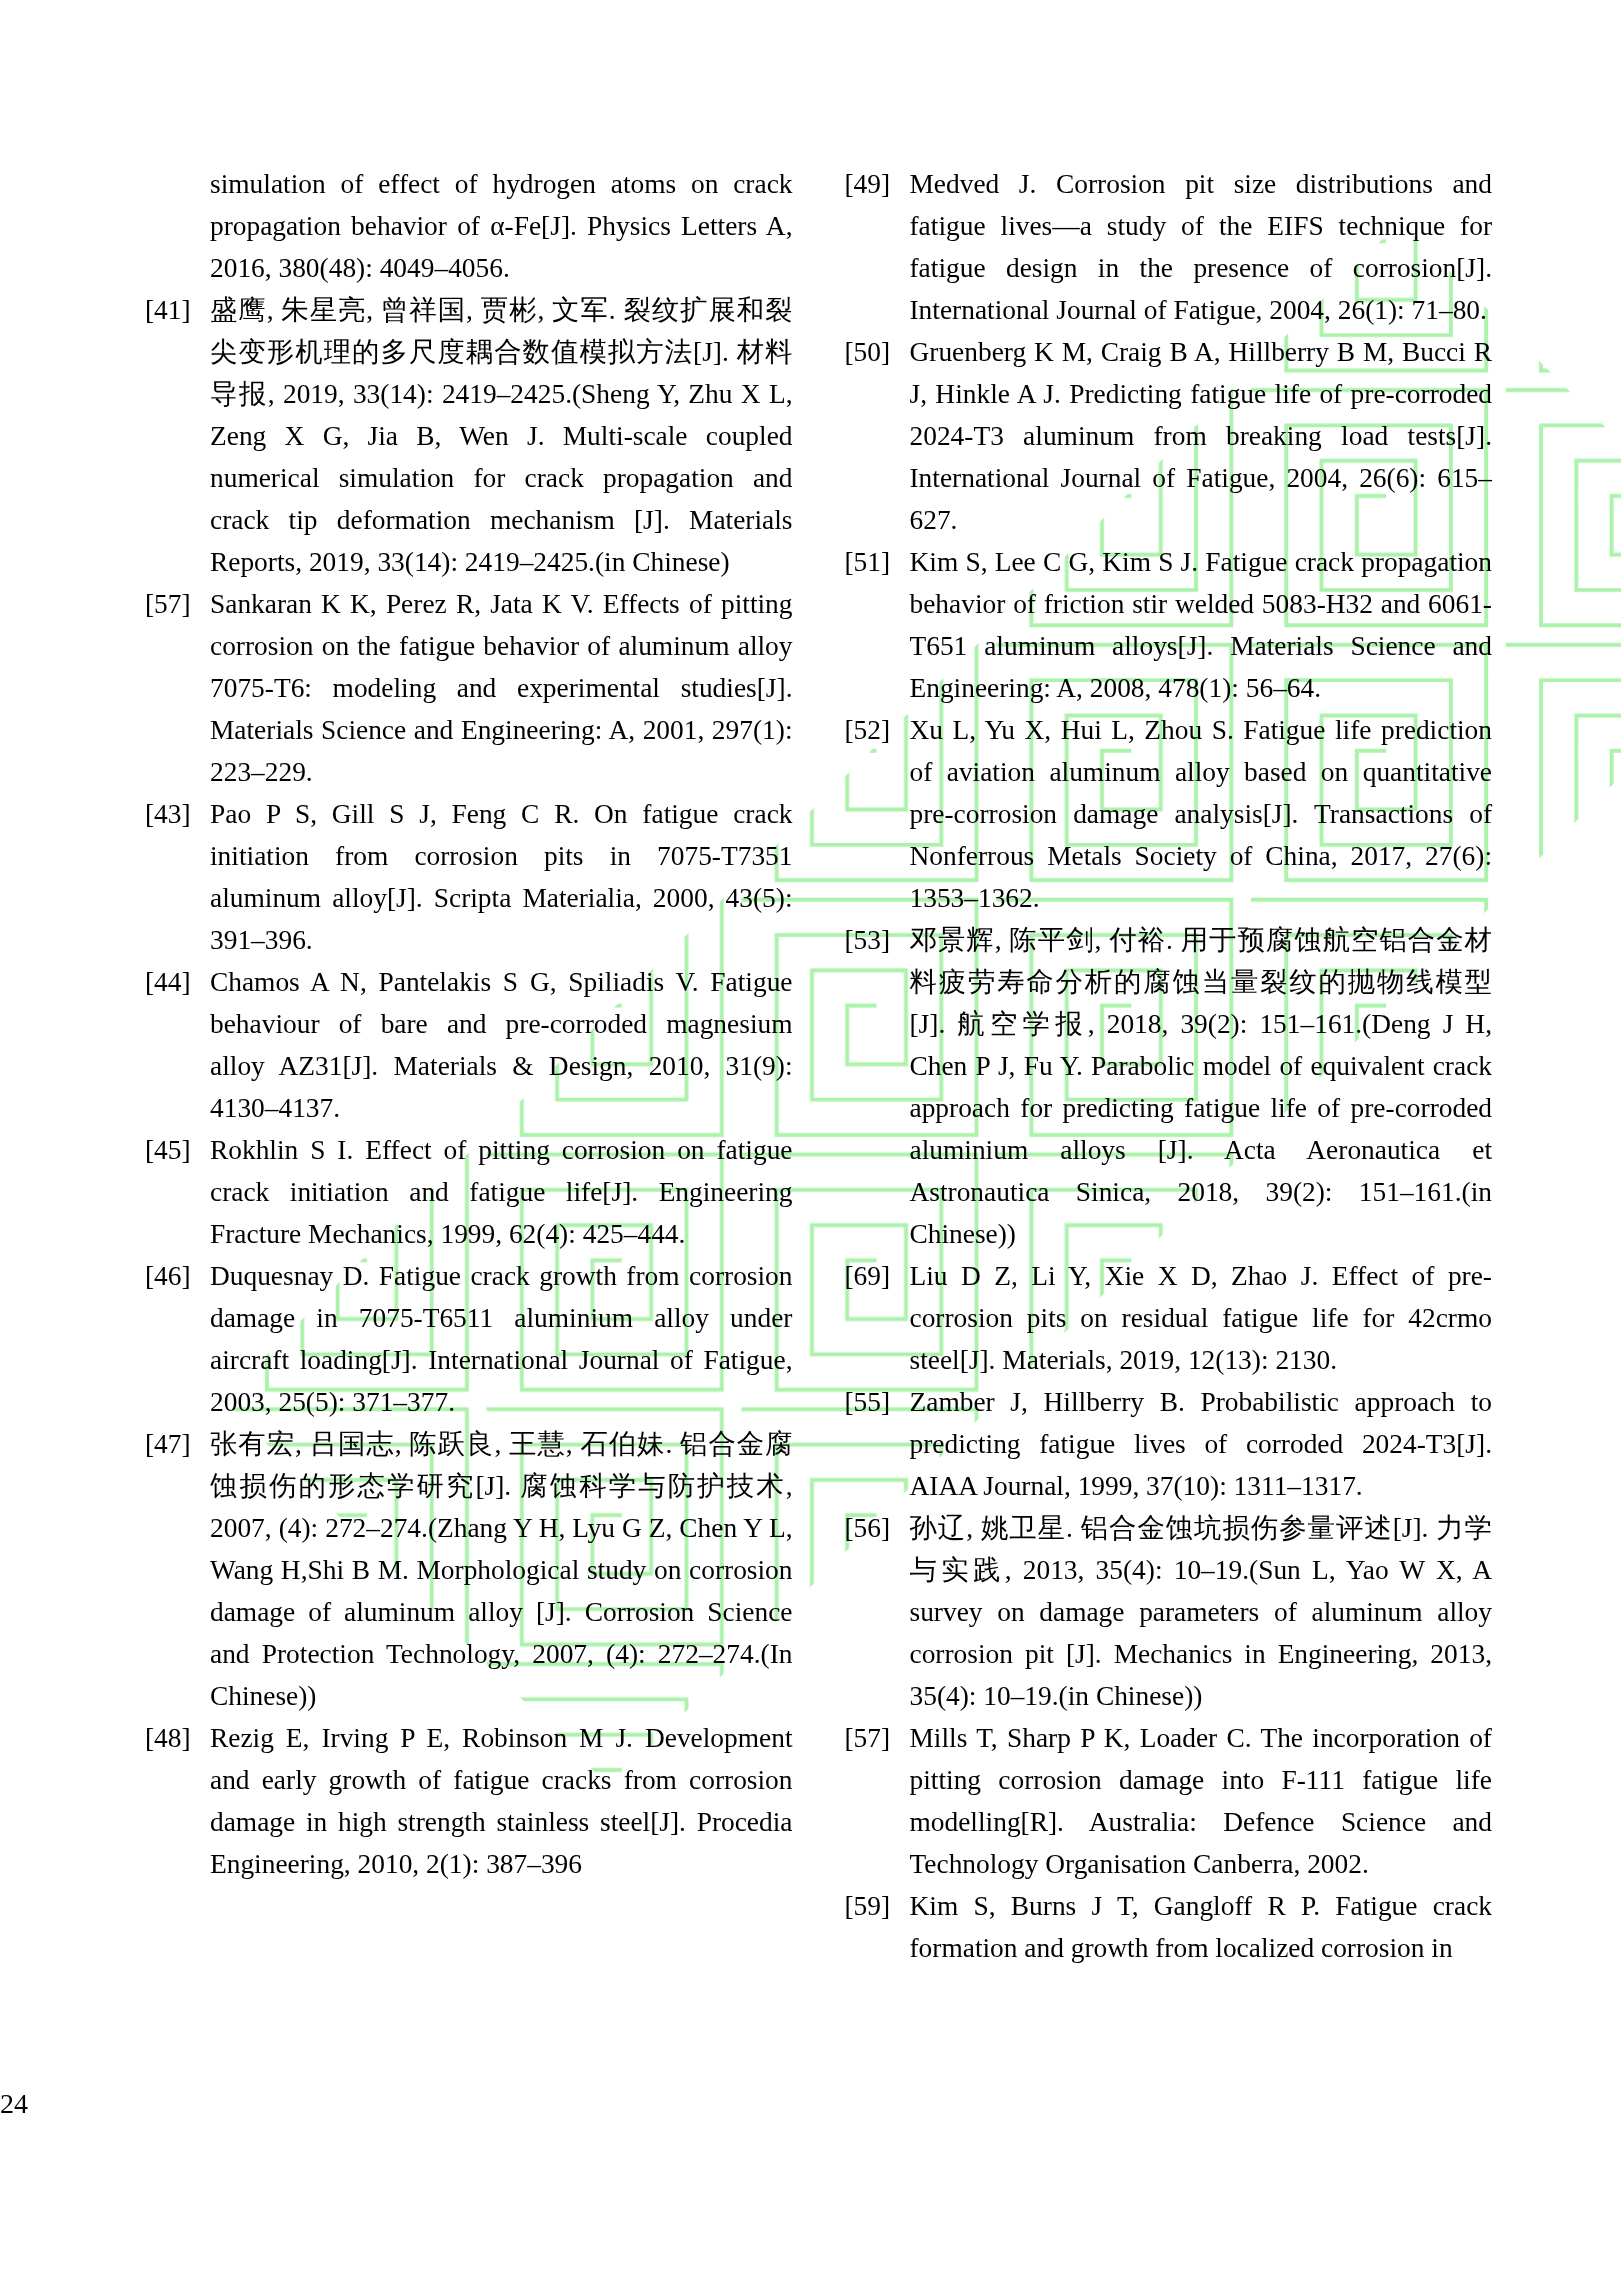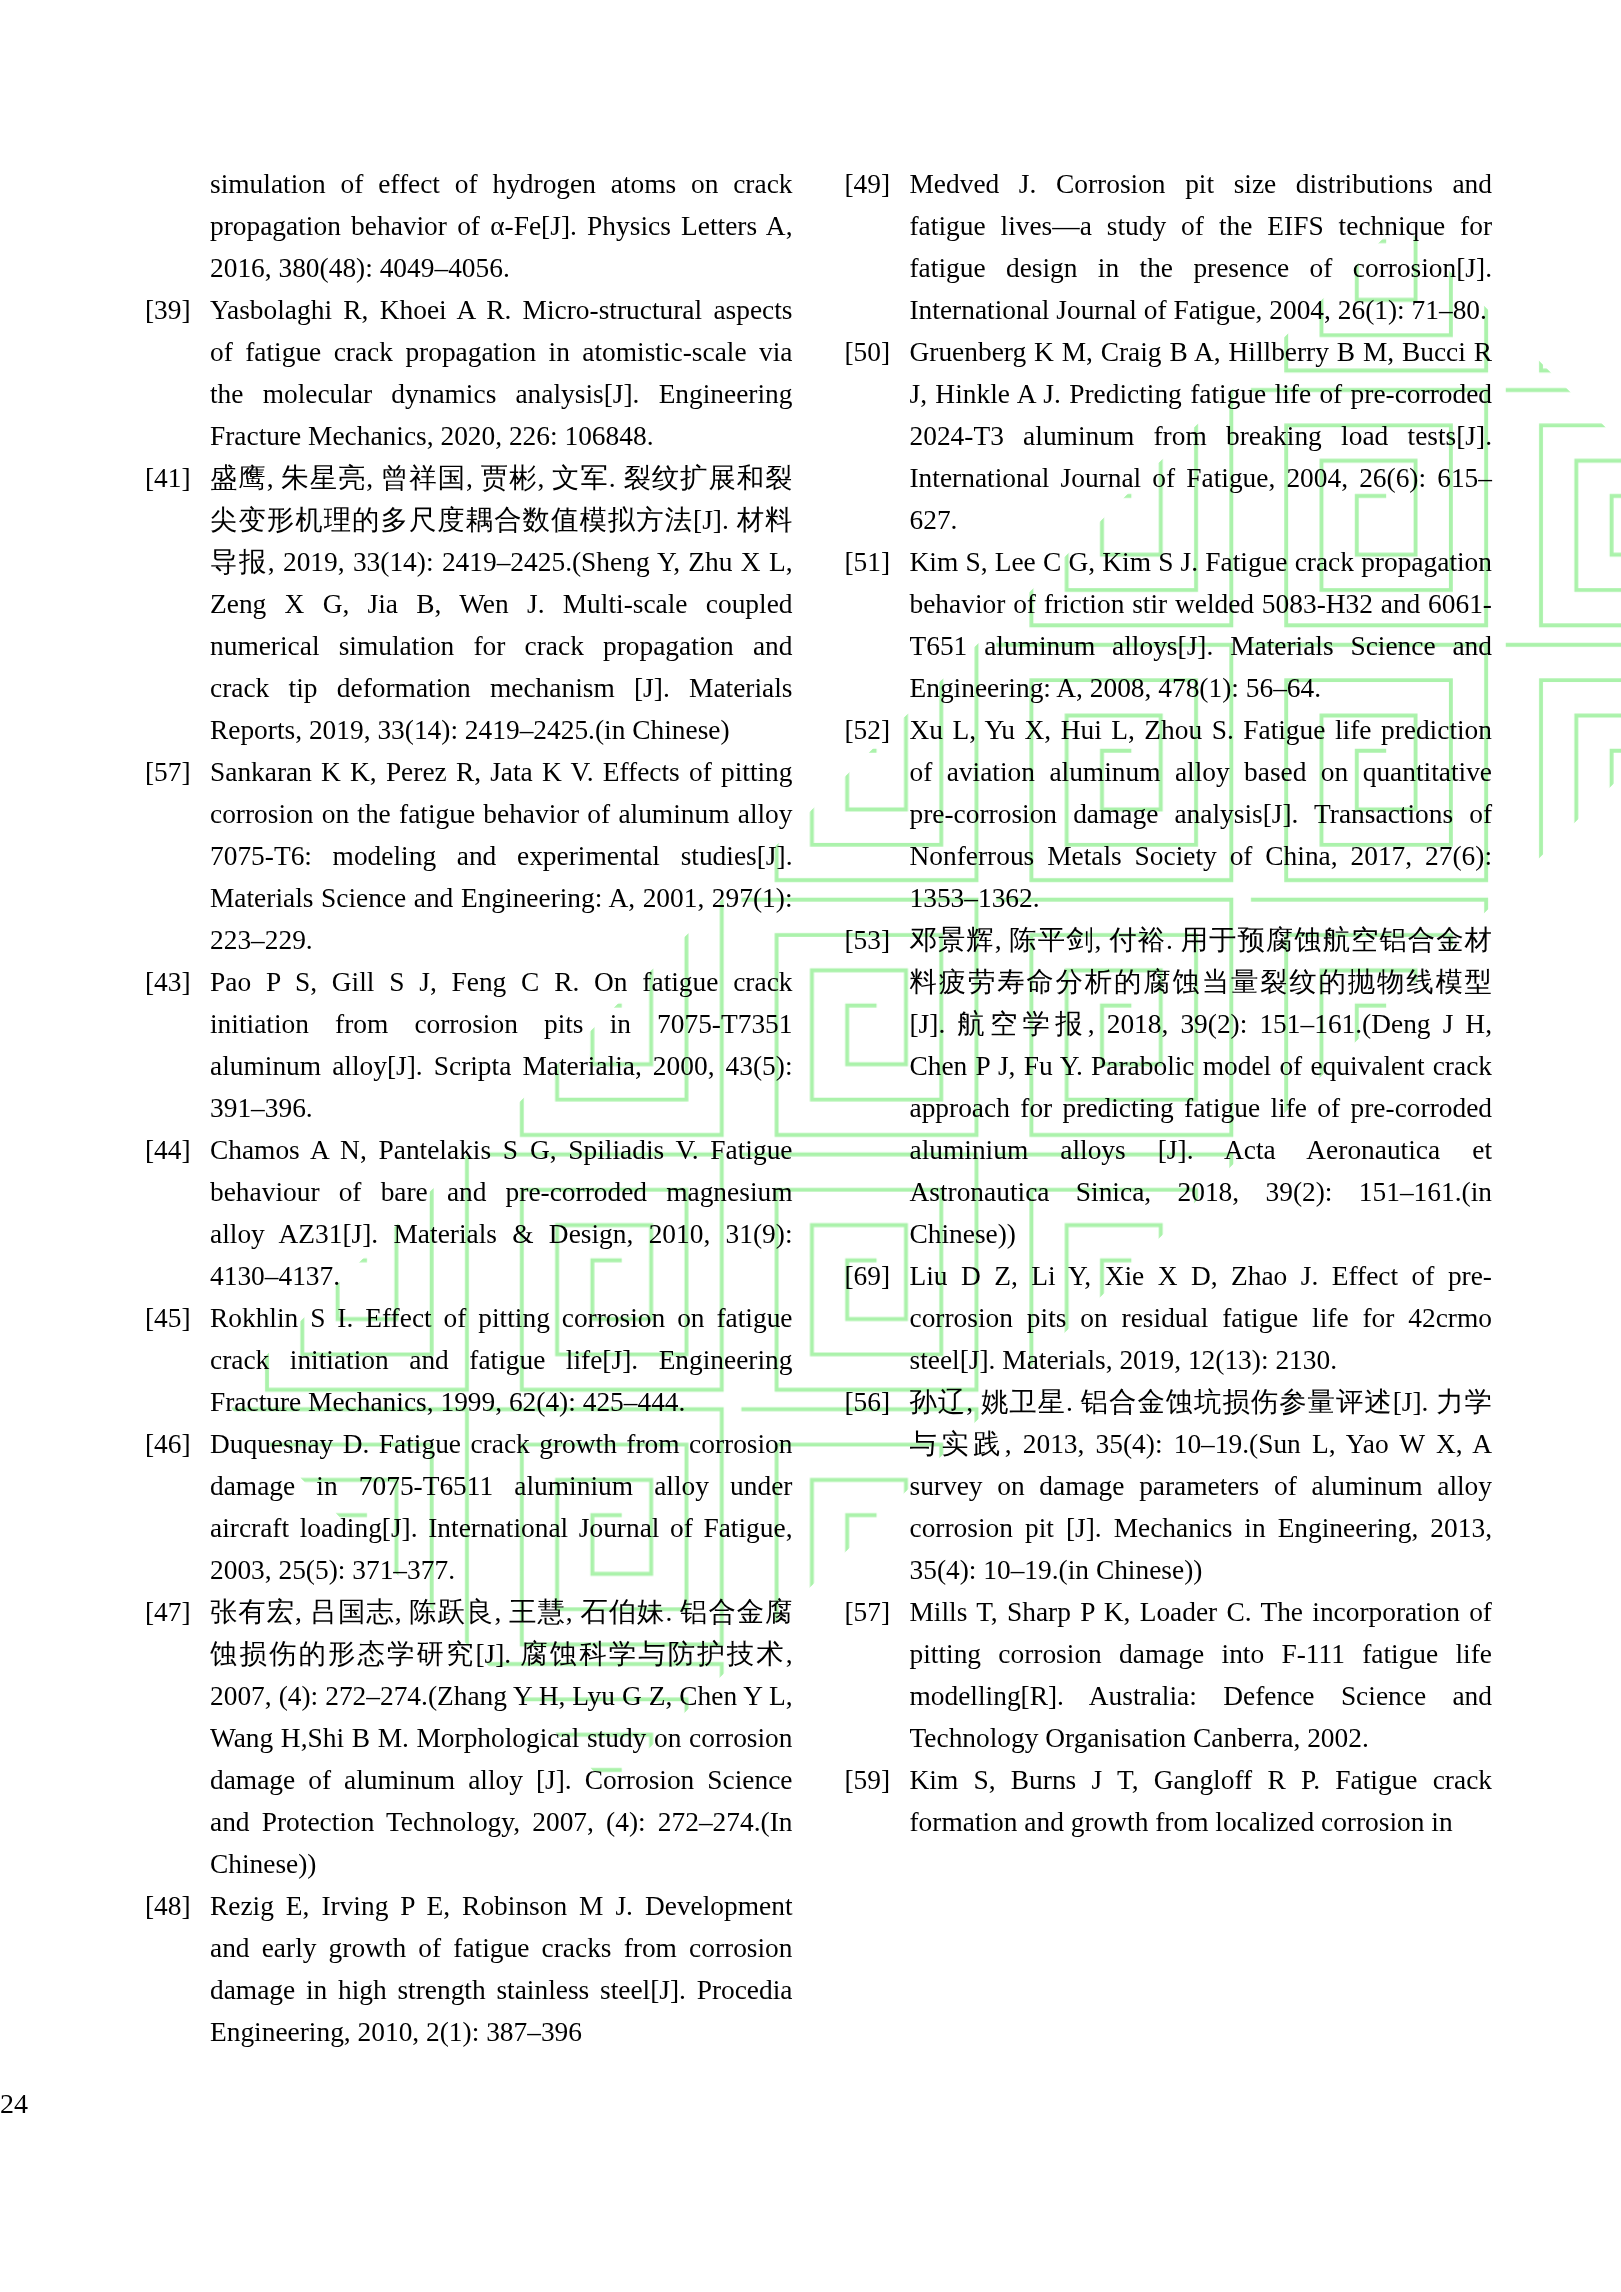--- a/index.html
+++ b/index.html
@@ -61,37 +61,37 @@
       <pattern id="wm-meander" width="260" height="260" patternUnits="userSpaceOnUse" patternTransform="rotate(45)">
         <path d="M 10 10 H 250 V 250 H 46 V 46 H 214 V 214 H 82 V 82 H 178 V 178 H 118 V 118 H 148" fill="none" stroke-width="4" stroke="#90ee90"></path>
       </pattern>
     </defs>
     <rect width="1700" height="560" fill="url(#wm-meander)"></rect>
   </svg>
 
   <div class="columns">
     <div class="col">
       <div class="ref"><span class="num"></span><span class="txt">simulation of effect of hydrogen atoms on crack propagation behavior of α-Fe[J]. Physics Letters A, 2016, 380(48): 4049–4056.</span></div>
-      <div class="ref"><span class="num">[39]</span><span class="txt">Yasbolaghi R, Khoei A R. Micro-structural aspects of fatigue crack propagation in atomistic-scale via the molecular dynamics analysis[J]. Engineering Fracture Mechanics, 2020, 226: 106848.</span></div>
       <div class="ref"><span class="num">[41]</span><span class="txt">盛鹰, 朱星亮, 曾祥国, 贾彬, 文军. 裂纹扩展和裂尖变形机理的多尺度耦合数值模拟方法[J]. 材料导报, 2019, 33(14): 2419–2425.(Sheng Y, Zhu X L, Zeng X G, Jia B, Wen J. Multi-scale coupled numerical simulation for crack propagation and crack tip deformation mechanism [J]. Materials Reports, 2019, 33(14): 2419–2425.(in Chinese)</span></div>
       <div class="ref"><span class="num">[57]</span><span class="txt">Sankaran K K, Perez R, Jata K V. Effects of pitting corrosion on the fatigue behavior of aluminum alloy 7075-T6: modeling and experimental studies[J]. Materials Science and Engineering: A, 2001, 297(1): 223–229.</span></div>
       <div class="ref"><span class="num">[43]</span><span class="txt">Pao P S, Gill S J, Feng C R. On fatigue crack initiation from corrosion pits in 7075-T7351 aluminum alloy[J]. Scripta Materialia, 2000, 43(5): 391–396.</span></div>
       <div class="ref"><span class="num">[44]</span><span class="txt">Chamos A N, Pantelakis S G, Spiliadis V. Fatigue behaviour of bare and pre-corroded magnesium alloy AZ31[J]. Materials &amp; Design, 2010, 31(9): 4130–4137.</span></div>
       <div class="ref"><span class="num">[45]</span><span class="txt">Rokhlin S I. Effect of pitting corrosion on fatigue crack initiation and fatigue life[J]. Engineering Fracture Mechanics, 1999, 62(4): 425–444.</span></div>
       <div class="ref"><span class="num">[46]</span><span class="txt">Duquesnay D. Fatigue crack growth from corrosion damage in 7075-T6511 aluminium alloy under aircraft loading[J]. International Journal of Fatigue, 2003, 25(5): 371–377.</span></div>
       <div class="ref"><span class="num">[47]</span><span class="txt">张有宏, 吕国志, 陈跃良, 王慧, 石伯妹. 铝合金腐蚀损伤的形态学研究[J]. 腐蚀科学与防护技术, 2007, (4): 272–274.(Zhang Y H, Lyu G Z, Chen Y L, Wang H,Shi B M. Morphological study on corrosion damage of aluminum alloy [J]. Corrosion Science and Protection Technology, 2007, (4): 272–274.(In Chinese))</span></div>
       <div class="ref"><span class="num">[48]</span><span class="txt">Rezig E, Irving P E, Robinson M J. Development and early growth of fatigue cracks from corrosion damage in high strength stainless steel[J]. Procedia Engineering, 2010, 2(1): 387–396</span></div>
     </div>
     <div class="col">
       <div class="ref"><span class="num">[49]</span><span class="txt">Medved J. Corrosion pit size distributions and fatigue lives—a study of the EIFS technique for fatigue design in the presence of corrosion[J]. International Journal of Fatigue, 2004, 26(1): 71–80.</span></div>
       <div class="ref"><span class="num">[50]</span><span class="txt">Gruenberg K M, Craig B A, Hillberry B M, Bucci R J, Hinkle A J. Predicting fatigue life of pre-corroded 2024-T3 aluminum from breaking load tests[J]. International Journal of Fatigue, 2004, 26(6): 615–627.</span></div>
       <div class="ref"><span class="num">[51]</span><span class="txt">Kim S, Lee C G, Kim S J. Fatigue crack propagation behavior of friction stir welded 5083-H32 and 6061-T651 aluminum alloys[J]. Materials Science and Engineering: A, 2008, 478(1): 56–64.</span></div>
       <div class="ref"><span class="num">[52]</span><span class="txt">Xu L, Yu X, Hui L, Zhou S. Fatigue life prediction of aviation aluminum alloy based on quantitative pre-corrosion damage analysis[J]. Transactions of Nonferrous Metals Society of China, 2017, 27(6): 1353–1362.</span></div>
       <div class="ref"><span class="num">[53]</span><span class="txt">邓景辉, 陈平剑, 付裕. 用于预腐蚀航空铝合金材料疲劳寿命分析的腐蚀当量裂纹的抛物线模型[J]. 航空学报, 2018, 39(2): 151–161.(Deng J H, Chen P J, Fu Y. Parabolic model of equivalent crack approach for predicting fatigue life of pre-corroded aluminium alloys [J]. Acta Aeronautica et Astronautica Sinica, 2018, 39(2): 151–161.(in Chinese))</span></div>
       <div class="ref"><span class="num">[69]</span><span class="txt">Liu D Z, Li Y, Xie X D, Zhao J. Effect of pre-corrosion pits on residual fatigue life for 42crmo steel[J]. Materials, 2019, 12(13): 2130.</span></div>
+      <div class="ref"><span class="num">[55]</span><span class="txt">Zamber J, Hillberry B. Probabilistic approach to predicting fatigue lives of corroded 2024-T3[J]. AIAA Journal, 1999, 37(10): 1311–1317.</span></div>
       <div class="ref"><span class="num">[56]</span><span class="txt">孙辽, 姚卫星. 铝合金蚀坑损伤参量评述[J]. 力学与实践, 2013, 35(4): 10–19.(Sun L, Yao W X, A survey on damage parameters of aluminum alloy corrosion pit [J]. Mechanics in Engineering, 2013, 35(4): 10–19.(in Chinese))</span></div>
       <div class="ref"><span class="num">[57]</span><span class="txt">Mills T, Sharp P K, Loader C. The incorporation of pitting corrosion damage into F-111 fatigue life modelling[R]. Australia: Defence Science and Technology Organisation Canberra, 2002.</span></div>
       <div class="ref"><span class="num">[59]</span><span class="txt">Kim S, Burns J T, Gangloff R P. Fatigue crack formation and growth from localized corrosion in</span></div>
     </div>
   </div>
 
   <div class="pageno">24</div>
 
 </div>
 

